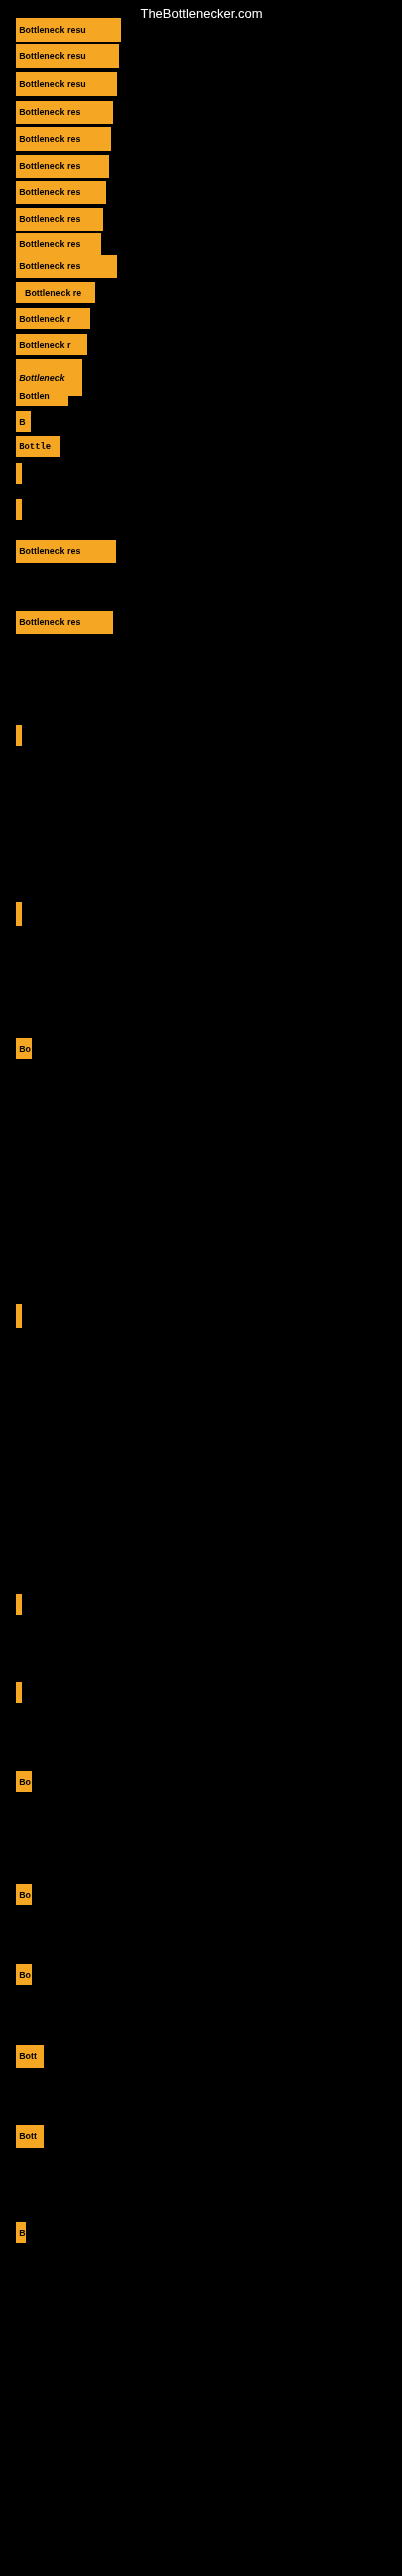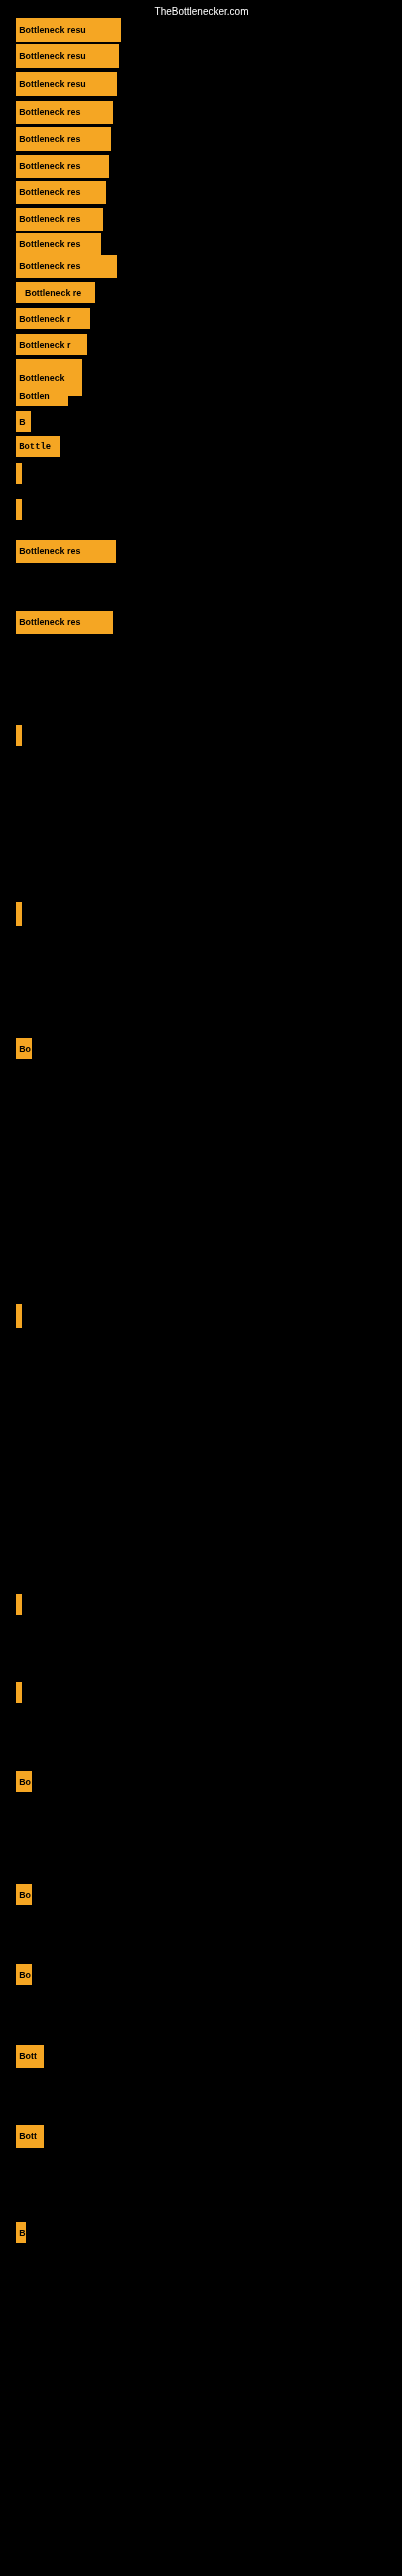--- a/index.html
+++ b/index.html
@@ -9,21 +9,21 @@
     }
     body {
       background-color: #000000;
       width: 403px;
       min-height: 2576px;
       font-family: Arial, sans-serif;
       position: relative;
     }
     .site-title {
       color: #ffffff;
-      font-size: 10px;
+      font-size: 13px;
       text-align: center;
       padding: 6.4px 0;
       position: absolute;
       top: 0;
       left: 0;
       right: 0;
     }
     .bottleneck-bar {
       position: absolute;
       background-color: #f5a623;
@@ -51,21 +51,21 @@
     <div class="bottleneck-bar" style="top: 101px; height: 22.5px; width: 97px;">Bottleneck res</div>
     <div class="bottleneck-bar" style="top: 127px; height: 24px; width: 95px;">Bottleneck res</div>
     <div class="bottleneck-bar" style="top: 155px; height: 22.5px; width: 93px;">Bottleneck res</div>
     <div class="bottleneck-bar" style="top: 181px; height: 22.5px; width: 90px;">Bottleneck res</div>
     <div class="bottleneck-bar" style="top: 208px; height: 22.5px; width: 87px;">Bottleneck res</div>
     <div class="bottleneck-bar" style="top: 233px; height: 22.5px; width: 85px;">Bottleneck res</div>
     <div class="bottleneck-bar" style="top: 255px; height: 22.5px; width: 101px;">Bottleneck res</div>
     <div class="bottleneck-bar" style="top: 282px; height: 21px; width: 79px; padding-left: 9px;">Bottleneck re</div>
     <div class="bottleneck-bar" style="top: 308px; height: 21px; width: 74px;">Bottleneck r</div>
     <div class="bottleneck-bar" style="top: 334px; height: 21px; width: 71px;">Bottleneck r</div>
-    <div class="bottleneck-bar" style="top: 359px; height: 37px; width: 66px;">Bottleneck</div>
+    <div class="bottleneck-bar" style="top: 359px; height: 37px; width: 66px; font-style: italic;">Bottleneck</div>
     <div class="bottleneck-bar" style="top: 385px; height: 21px; width: 52px;">Bottlen</div>
     <div class="bottleneck-bar" style="top: 411px; height: 21px; width: 14.5px;">B</div>
     <div class="bottleneck-bar" style="top: 436px; height: 21px; width: 44px; font-family: Liberation Mono, monospace;">Bottle</div>
     <div class="bottleneck-bar" style="top: 463px; height: 21px; width: 2.4px;"></div>
     <div class="bottleneck-bar" style="top: 499px; height: 21px; width: 2.4px;"></div>
     <div class="bottleneck-bar" style="top: 540px; height: 22.5px; width: 100px;">Bottleneck res</div>
     <div class="bottleneck-bar" style="top: 611px; height: 22.5px; width: 97px;">Bottleneck res</div>
     <div class="bottleneck-bar" style="top: 725px; height: 21px; width: 2.4px;"></div>
     <div class="bottleneck-bar" style="top: 902px; height: 24px; width: 2.4px;"></div>
     <div class="bottleneck-bar" style="top: 1038px; height: 21px; width: 16px;">Bo</div>

